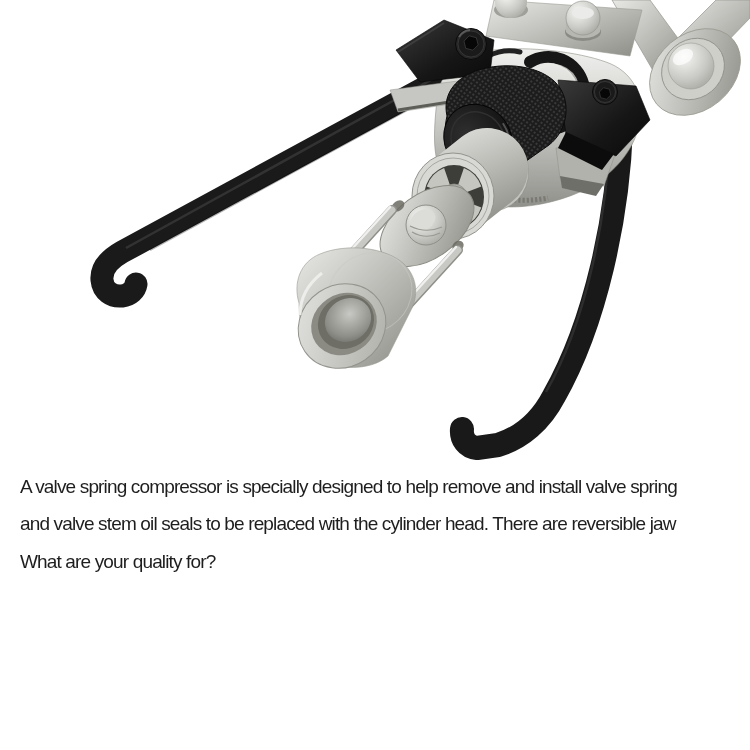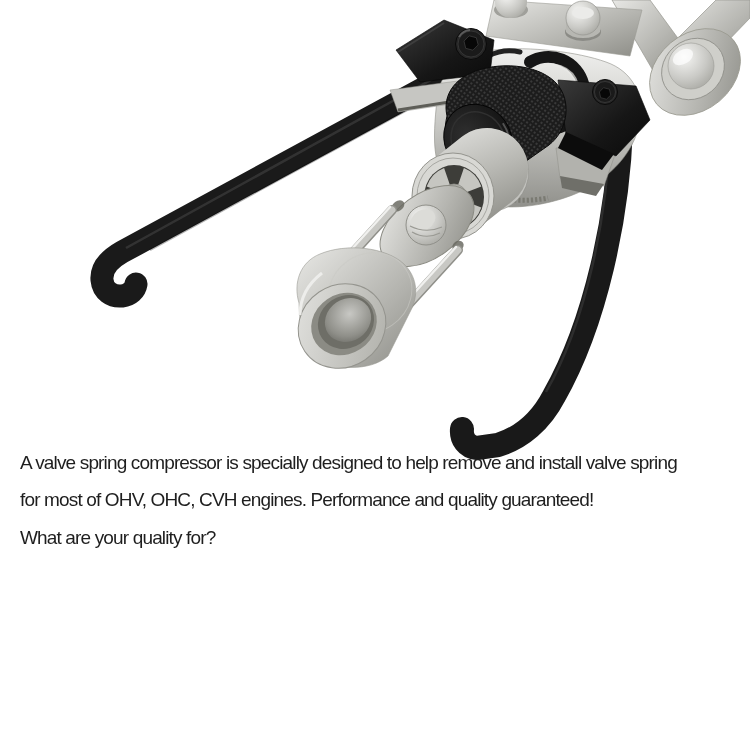--- a/index.html
+++ b/index.html
@@ -3,21 +3,21 @@
 <meta charset="utf-8">
 <style>
   html,body{margin:0;padding:0;background:#fff;}
   .stage{
     position:relative;width:750px;height:750px;background:#ffffff;overflow:hidden;
     font-family:"Liberation Sans",sans-serif;
   }
   .photo{position:absolute;top:0;left:0;width:750px;height:470px;}
   .photo svg{display:block;}
   .description{
-    position:absolute;top:444px;left:0;width:642px;padding:0 0 0 20px;box-sizing:border-box;
+    position:absolute;top:468px;left:0;width:642px;padding:0 0 0 20px;box-sizing:border-box;
   }
   .description p{
     margin:0;font-size:19px;line-height:37.4px;letter-spacing:-0.85px;
     color:#1e1e1e;white-space:nowrap;
   }
 </style>
 </head>
 <body>
 
 <div class="stage">
@@ -197,17 +197,17 @@
         <ellipse cx="344" cy="324" rx="34" ry="30" transform="rotate(-34 344 324)" fill="#8b8b84"></ellipse>
         <ellipse cx="346" cy="322" rx="29" ry="26" transform="rotate(-34 346 322)" fill="#6e6e67"></ellipse>
         <ellipse cx="348" cy="320" rx="24" ry="21" transform="rotate(-34 348 320)" fill="url(#boreGrad)"></ellipse>
         <path d="M 300,315 Q 300,290 322,273" stroke="#efefed" stroke-width="3" fill="none" opacity="0.9"></path>
       </g>
     </svg>
   </figure>
 
   <div class="description">
     <p>A valve spring compressor is specially designed to help remove and install valve spring</p>
-    <p>for most of OHV, OHC, CVH engines. Performance and quality guaranteed!</p>
+    <p>and valve stem oil seals to be replaced with the cylinder head. There are reversible jaw</p>
     <p>What are your quality for?</p>
   </div>
 
 </div>
 
 </body></html>

